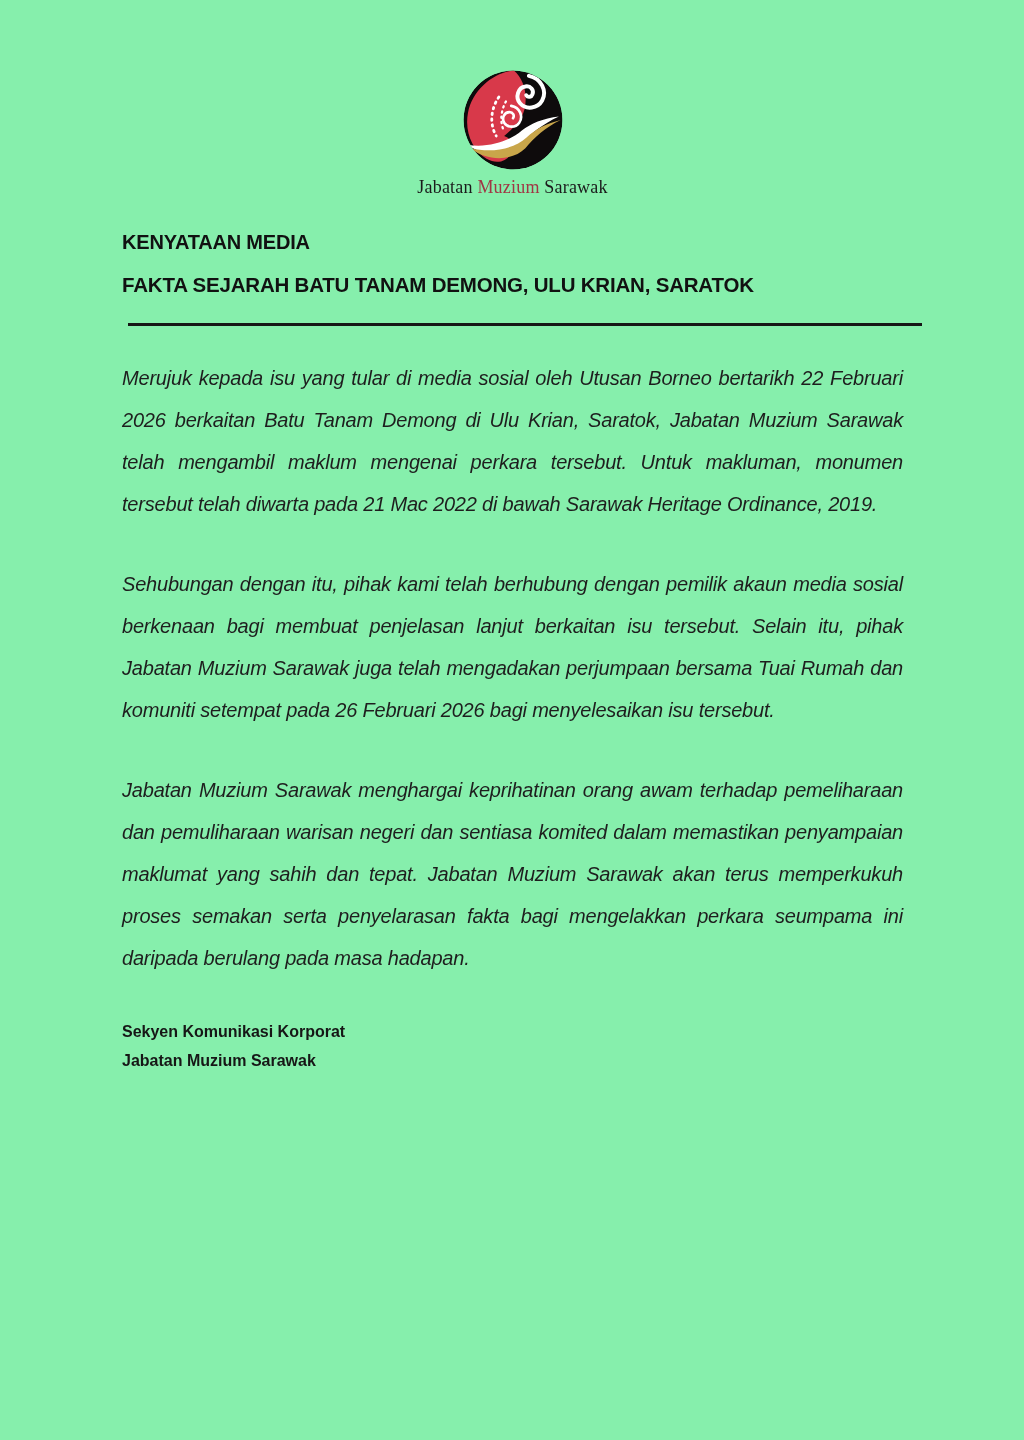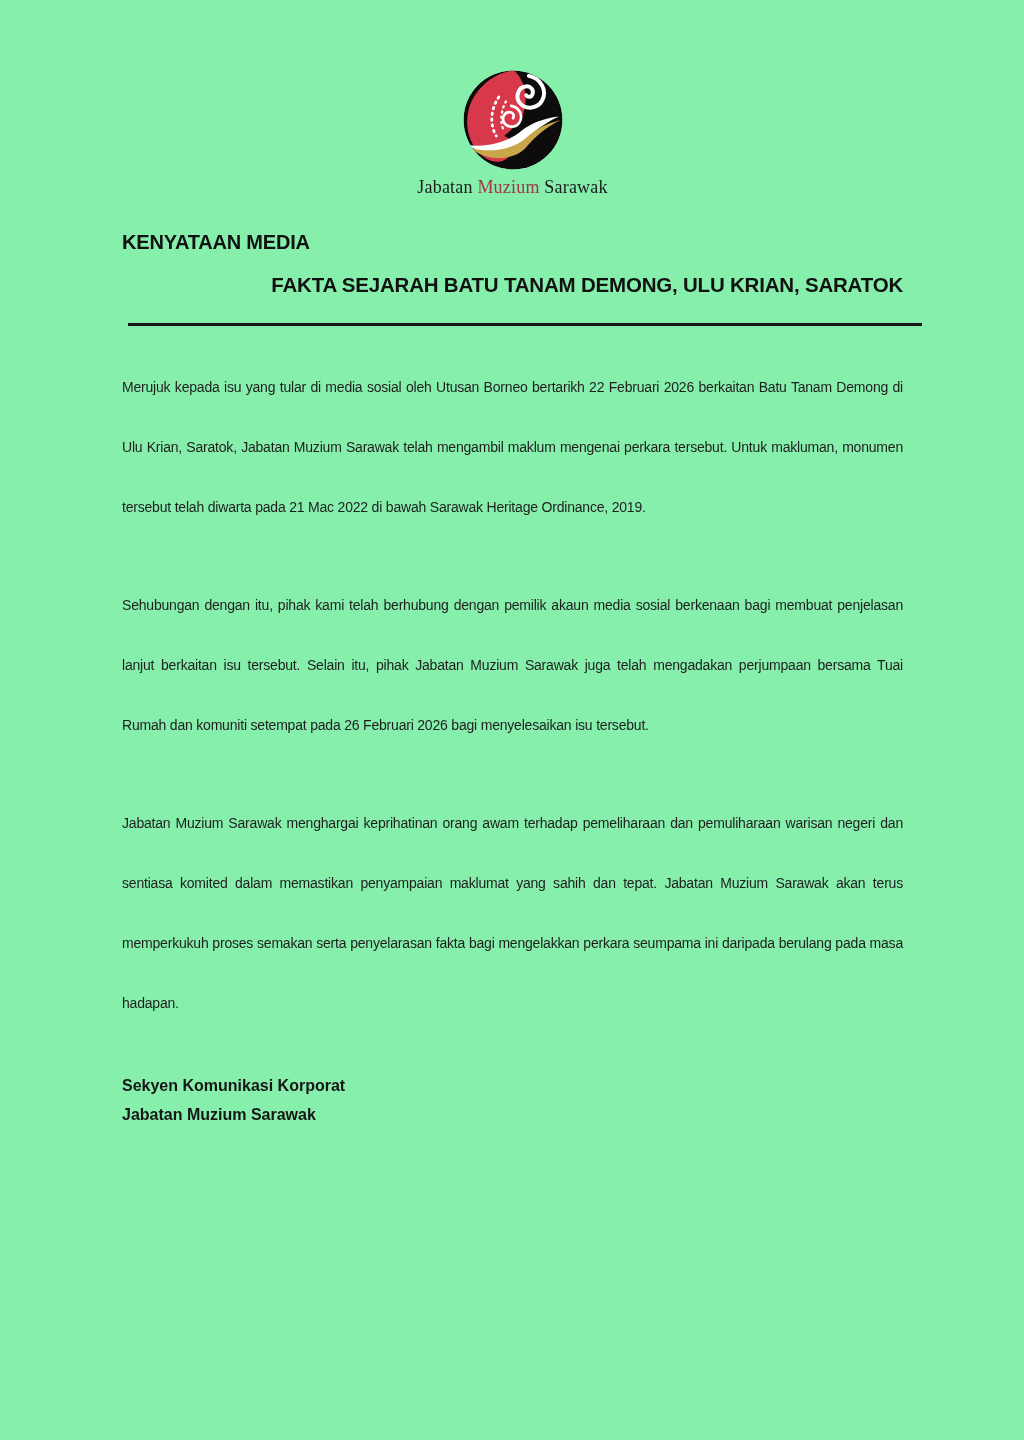--- a/index.html
+++ b/index.html
@@ -46,37 +46,38 @@
     font-weight: bold;
     text-align: left;
     color: #111111;
     letter-spacing: -0.2px;
   }
   .doc-title {
     margin: 18px 0 0 0;
     font-size: 20.5px;
     line-height: 25px;
     font-weight: bold;
-    text-align: right;
+    text-align: left;
     color: #111111;
     letter-spacing: -0.2px;
     white-space: nowrap;
   }
   .rule {
     height: 3px;
     background: #161616;
     margin: 26px -19px 0 6px;
   }
   .body-copy p {
     margin: 38px 0 0 0;
-    font-size: 14px;
-    line-height: 60px;
+    font-size: 20px;
+    line-height: 42px;
     letter-spacing: -0.2px;
     text-align: justify;
     color: #1e1e1e;
+    font-style: italic;
   }
   .body-copy p.first {
     margin-top: 31px;
   }
   .body-copy p + p {
     margin-top: 38px;
   }
   .signature {
     margin-top: 38px;
     font-size: 16px;

